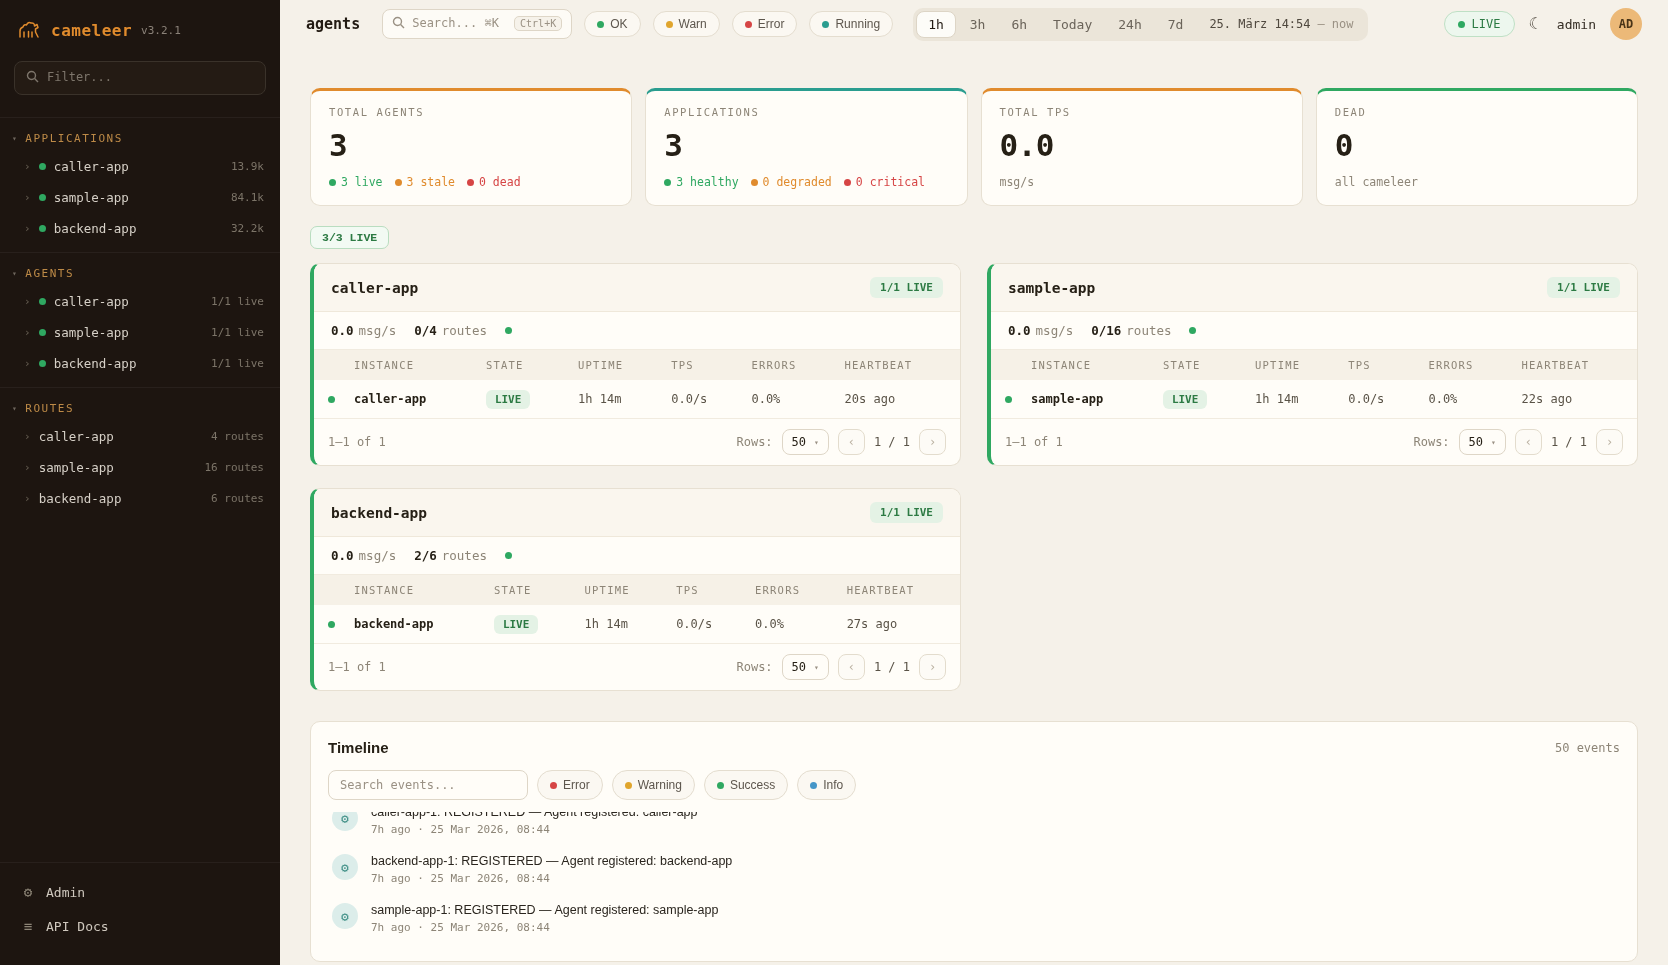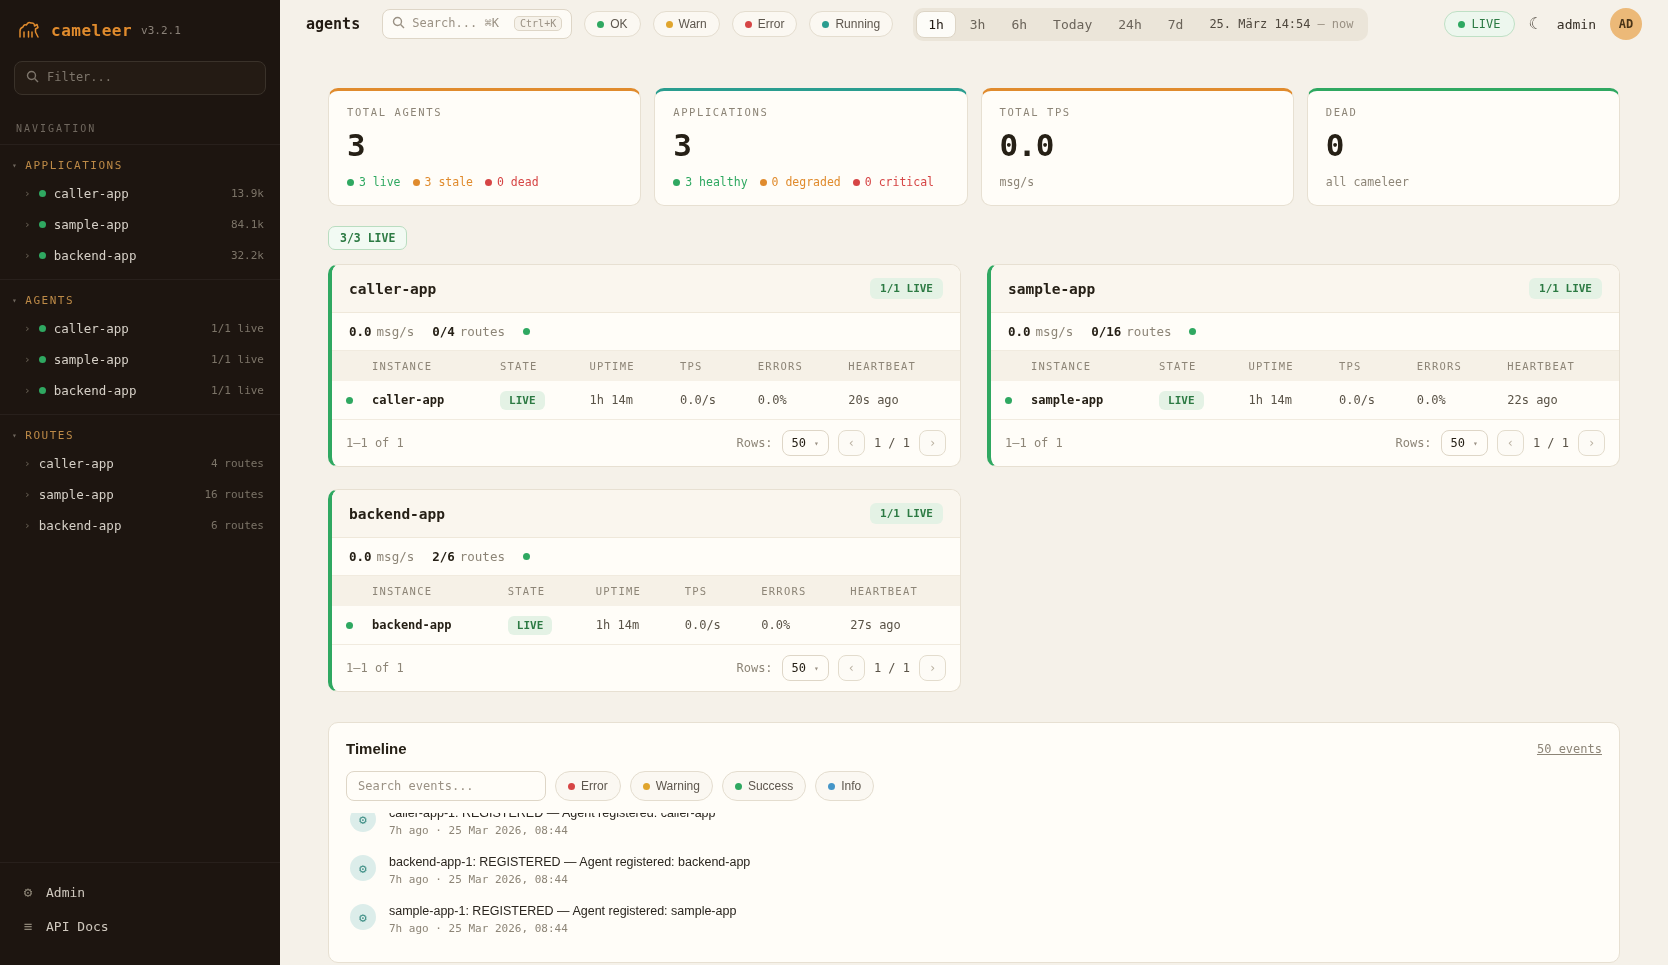--- a/index.html
+++ b/index.html
@@ -64,38 +64,38 @@
     display:flex; align-items:center; gap:7px; border:1px solid #bfe0c5; background:#edf7ee;
     color:#2c7a43; border-radius:999px; padding:5px 13px; font-size:12px; cursor:pointer;
   }
   .moon-btn { background:none; border:none; font-size:16px; color:#4f483e; cursor:pointer; line-height:1; }
   .user-name { font-size:13px; color:#342d24; }
   .avatar {
     width:32px; height:32px; border-radius:50%; background:#ecb978; color:#4a3417;
     display:flex; align-items:center; justify-content:center; font-size:12px; font-weight:bold; cursor:pointer;
   }
 
-  .content { flex:1; overflow:hidden; padding:0 48px; }
+  .content { flex:1; overflow:hidden; padding:0 30px; }
 
   
   .stats-row { display:flex; gap:13px; margin-top:40px; }
   .stat-card {
     flex:1; background:#fffdf8; border:1px solid #e7e0d2; border-top:3px solid #e08b2d;
     border-radius:10px; padding:15px 18px; min-height:118px;
   }
   .stat-title { font-size:10.5px; letter-spacing:1.6px; color:#8d8577; }
   .stat-value { font-size:31px; font-weight:bold; margin-top:9px; letter-spacing:-.5px; }
   .stat-meta { display:flex; flex-wrap:wrap; gap:6px 12px; margin-top:12px; font-size:11.5px; }
   .meta-item { display:flex; align-items:center; gap:5px; }
   .stat-sub { margin-top:12px; font-size:11.5px; color:#8d8577; }
 
   .summary-pill {
     display:inline-flex; align-items:center; margin-top:20px;
     border:1px solid #b9ddc0; background:#f2faf3; color:#2c7a43;
-    border-radius:7px; padding:4px 11px; font-size:11.5px; font-weight:bold;
+    border-radius:7px; padding:4px 11px; font-size:11.5px; font-weight:bold;font-family:Liberation Mono, monospace;
   }
 
   
   .apps-grid { display:grid; grid-template-columns:1fr 1fr; gap:22px 26px; margin-top:14px; }
   .app-card {
     background:#fffdf8; border:1px solid #e7e0d2; border-left:4px solid #2fa861;
     border-radius:10px; overflow:hidden;
   }
   .app-card-header {
     display:flex; justify-content:space-between; align-items:center;
@@ -128,21 +128,21 @@
   .pg-btn {
     width:27px; height:26px; border:1px solid #e3dccd; border-radius:8px; background:#fdfbf6;
     color:#b9b0a0; font-size:13px; cursor:pointer; font:inherit;
   }
   .pg-info { color:#5a5347; }
 
   
   .timeline-card { margin-top:30px; background:#fffdf8; border:1px solid #e7e0d2; border-radius:10px; padding:17px 17px 0; }
   .timeline-head { display:flex; justify-content:space-between; align-items:center; }
   .timeline-title { font-weight:bold; font-size:15px; }
-  .events-count { color:#8d8577; font-size:12px;text-decoration:underline; }
+  .events-count { color:#8d8577; font-size:12px; }
   .timeline-filters { display:flex; gap:9px; margin-top:14px; }
   .tl-search {
     display:flex; align-items:center; border:1px solid #ded6c7; border-radius:8px;
     padding:7px 11px; width:200px; background:#fffdf8;
   }
   .tl-search input { border:none; outline:none; background:transparent; width:100%; font:inherit; font-size:12px; color:#4f483e; }
   .tl-search input::placeholder { color:#9a9184; }
   .events { margin-top:12px; overflow:hidden; max-height:214px; }
   .event { display:flex; gap:13px; padding:9px 4px; }
   .event:first-child { margin-top:-16px; }
@@ -170,21 +170,20 @@
   <div class="filter-box">
     <span>
       <svg width="13" height="13" viewBox="0 0 13 13">
           <circle cx="5.5" cy="5.5" r="4" fill="none" stroke="currentColor" stroke-width="1.4"></circle>
           <line x1="8.6" y1="8.6" x2="12" y2="12" stroke="currentColor" stroke-width="1.4"></line>
         </svg>
     </span>
     <input placeholder="Filter..." style="">
   </div>
 
-  <div class="nav-label">NAVIGATION</div>
 
   <div class="side-section">
     <div class="side-sec-title">
       <span class="sec-caret">▾</span>
       <span>APPLICATIONS</span>
     </div>
     <div class="side-item">
       <span class="item-caret">›</span>
       <span class="dot"></span>
       <span>caller-app</span>

